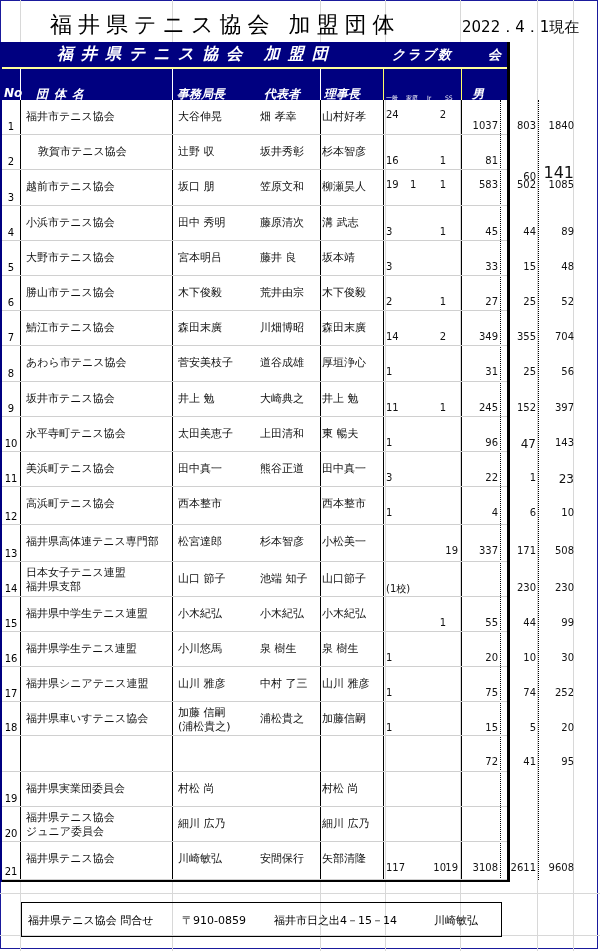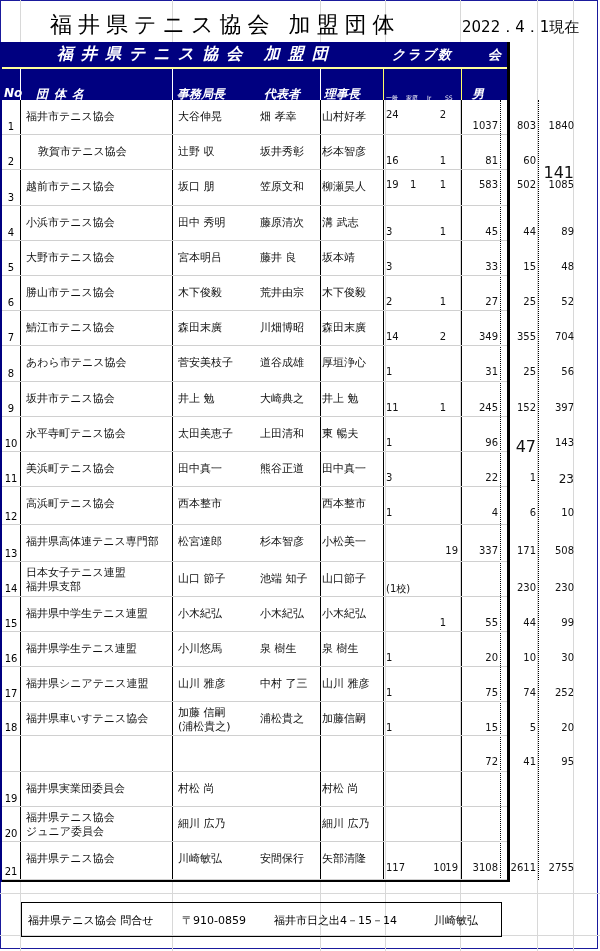--- a/index.html
+++ b/index.html
@@ -99,21 +99,21 @@
       <span class="no">2</span>
       <span class="c" style="left:36px;top:9px">敦賀市テニス協会</span>
       <span class="c" style="left:176px;top:9px">辻野 収</span>
       <span class="c" style="left:258px;top:9px">坂井秀彰</span>
       <span class="c" style="left:320px;top:9px">杉本智彦</span>
       <span class="c" style="left:384px;top:20px;font-size:10px">16</span>
       <span class="c" style="left:408px;top:20px;font-size:10px"></span>
       <span class="c num" style="left:428px;width:16px;top:20px;font-size:10px">1</span>
       <span class="c num" style="left:440px;width:16px;top:20px;font-size:10px"></span>
       <span class="c num" style="left:462px;width:34px;top:20px;font-size:10px">81</span>
-      <span class="c num" style="left:500px;width:34px;top:20px;font-size:10px">60</span>
+      <span class="c num" style="left:500px;width:34px;top:36px;font-size:10px">60</span>
       <span class="c num" style="left:538px;width:34px;top:28px;font-size:16px">141</span>
     </div>
     <div class="row" style="top: 70px; height: 36px;">
       <span class="no">3</span>
       <span class="c" style="left:24px;top:9px">越前市テニス協会</span>
       <span class="c" style="left:176px;top:9px">坂口 朋</span>
       <span class="c" style="left:258px;top:9px">笠原文和</span>
       <span class="c" style="left:320px;top:9px">柳瀬昊人</span>
       <span class="c" style="left:384px;top:9px;font-size:10px">19</span>
       <span class="c" style="left:408px;top:9px;font-size:10px">1</span>
@@ -211,21 +211,21 @@
       <span class="no">10</span>
       <span class="c" style="left:24px;top:9px">永平寺町テニス協会</span>
       <span class="c" style="left:176px;top:9px">太田美恵子</span>
       <span class="c" style="left:258px;top:9px">上田清和</span>
       <span class="c" style="left:320px;top:9px">東 暢夫</span>
       <span class="c" style="left:384px;top:20px;font-size:10px">1</span>
       <span class="c" style="left:408px;top:20px;font-size:10px"></span>
       <span class="c num" style="left:428px;width:16px;top:20px;font-size:10px"></span>
       <span class="c num" style="left:440px;width:16px;top:20px;font-size:10px"></span>
       <span class="c num" style="left:462px;width:34px;top:20px;font-size:10px">96</span>
-      <span class="c num" style="left:500px;width:34px;top:20px;font-size:16px">47</span>
+      <span class="c num" style="left:500px;width:34px;top:20px;font-size:12px">47</span>
       <span class="c num" style="left:538px;width:34px;top:20px;font-size:10px">143</span>
     </div>
     <div class="row" style="top: 352px; height: 35px;">
       <span class="no">11</span>
       <span class="c" style="left:24px;top:9px">美浜町テニス協会</span>
       <span class="c" style="left:176px;top:9px">田中真一</span>
       <span class="c" style="left:258px;top:9px">熊谷正道</span>
       <span class="c" style="left:320px;top:9px">田中真一</span>
       <span class="c" style="left:384px;top:20px;font-size:10px">3</span>
       <span class="c" style="left:408px;top:20px;font-size:10px"></span>
@@ -383,21 +383,21 @@
       <span class="c" style="left:24px;top:9px"> 福井県テニス協会</span>
       <span class="c" style="left:176px;top:9px">川崎敏弘</span>
       <span class="c" style="left:258px;top:9px">安間保行</span>
       <span class="c" style="left:320px;top:9px">矢部清隆</span>
       <span class="c" style="left:384px;top:20px;font-size:10px">117</span>
       <span class="c" style="left:408px;top:20px;font-size:10px"></span>
       <span class="c num" style="left:428px;width:16px;top:20px;font-size:10px">10</span>
       <span class="c num" style="left:440px;width:16px;top:20px;font-size:10px">19</span>
       <span class="c num" style="left:462px;width:34px;top:20px;font-size:10px">3108</span>
       <span class="c num" style="left:500px;width:34px;top:20px;font-size:10px">2611</span>
-      <span class="c num" style="left:538px;width:34px;top:20px;font-size:10px">2755</span>
+      <span class="c num" style="left:538px;width:34px;top:20px;font-size:10px">9608</span>
     </div>
   </div>
 
 <div class="footer">
   <span style="left:6px">福井県テニス協会 問合せ</span>
   <span style="left:160px">〒910-0859</span>
   <span style="left:252px">福井市日之出4－15－14</span>
   <span style="left:412px">川崎敏弘</span>
 </div>
 

